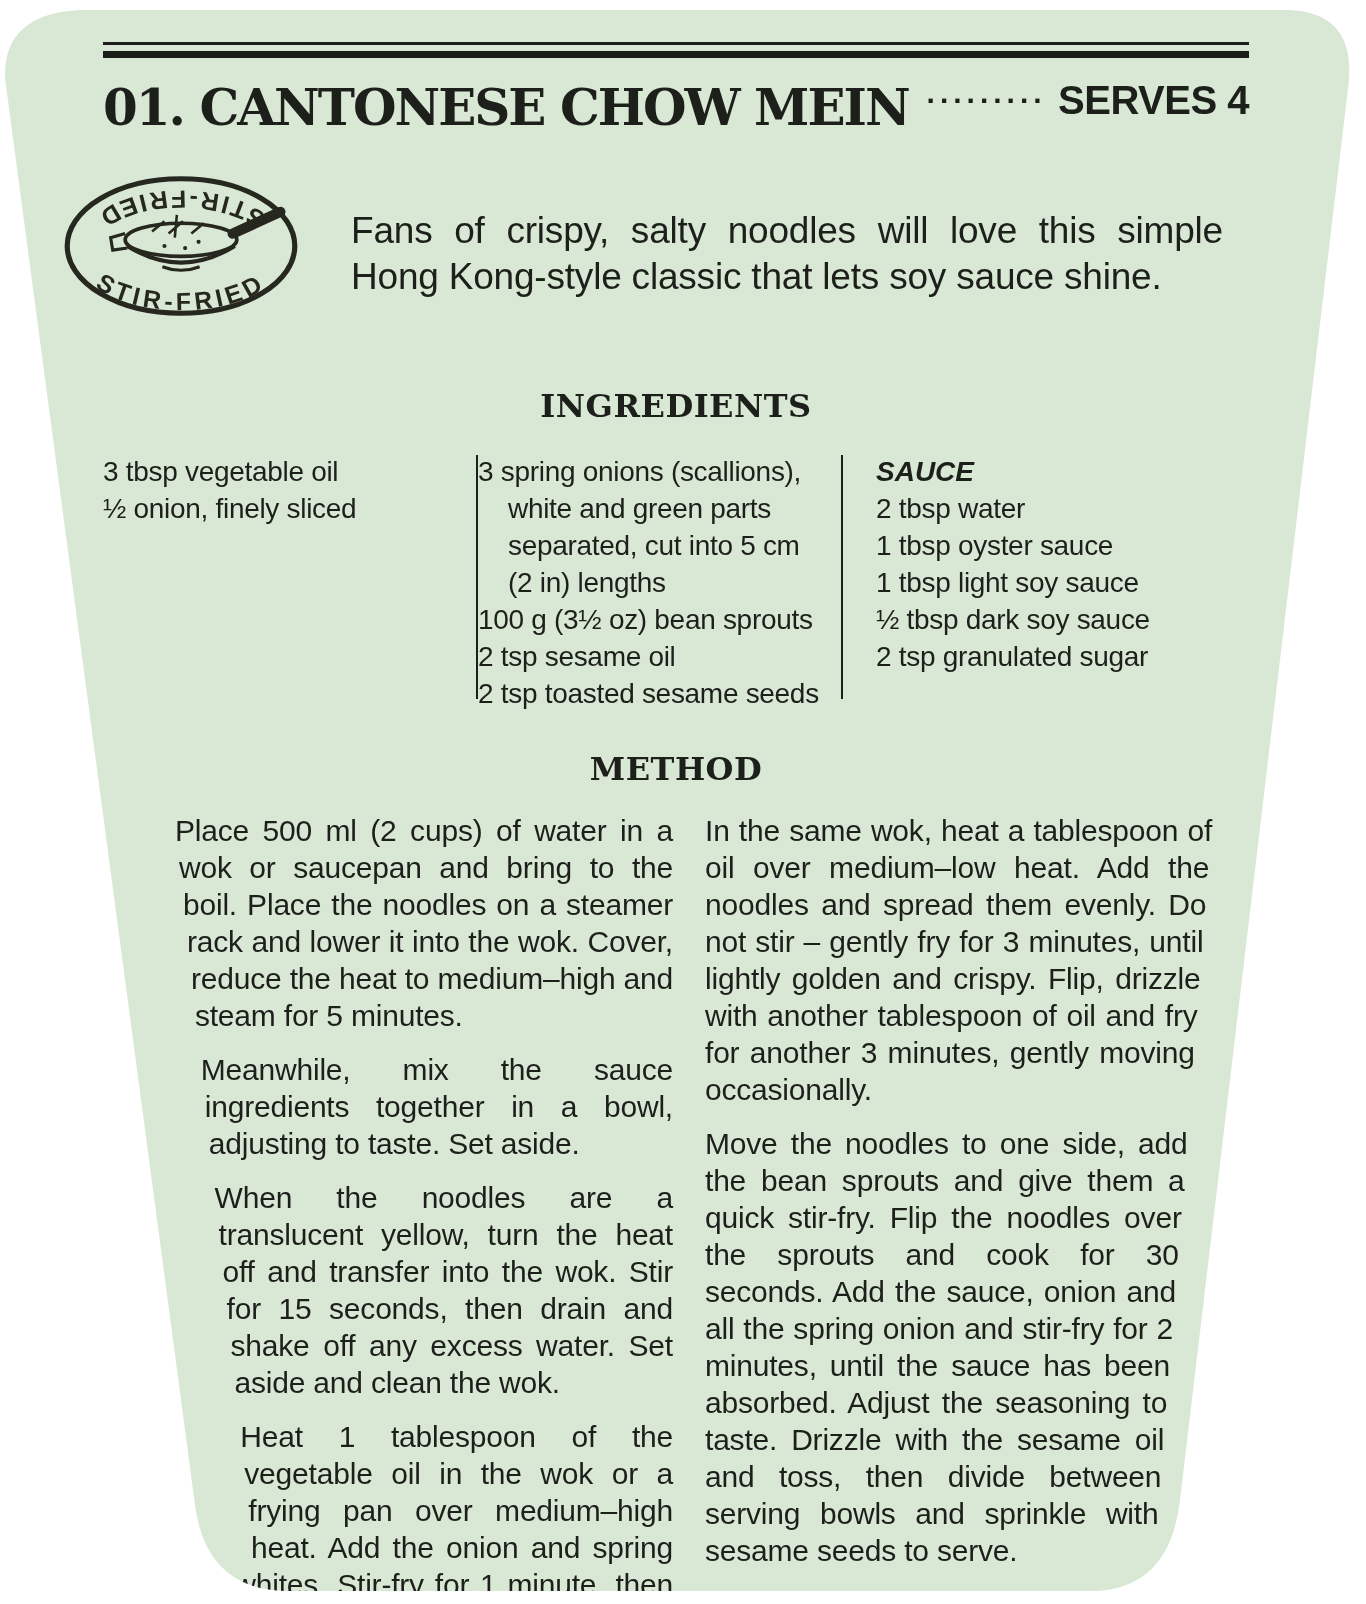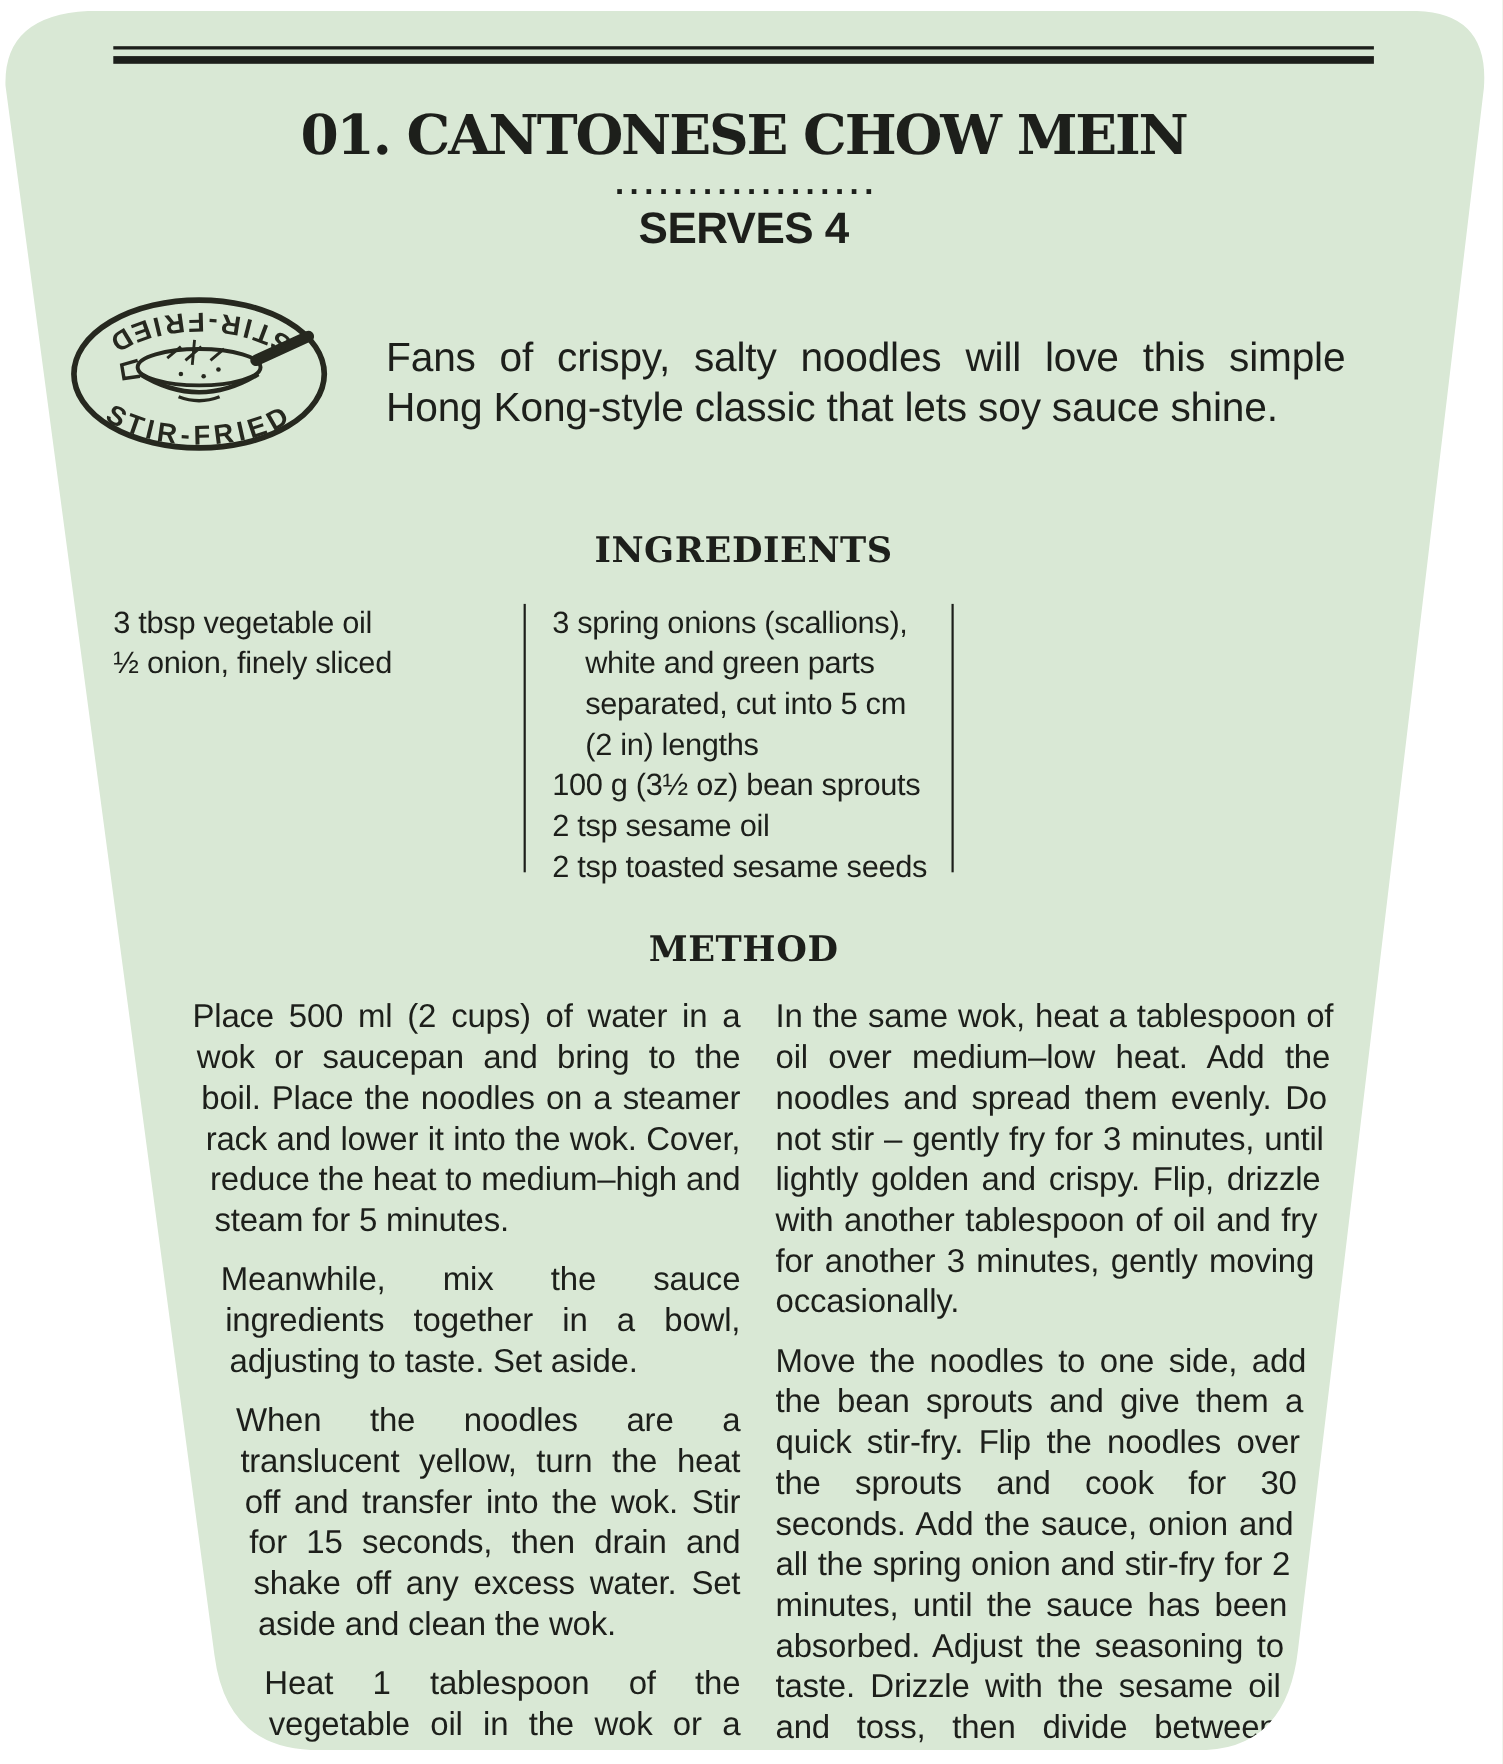--- a/index.html
+++ b/index.html
@@ -10,21 +10,21 @@
   }
   .card{
     position:absolute;inset:0;background:#d9e8d5;
     clip-path: path('M 80 10 L 1288 10 Q 1354 12 1349 80 L 1180 1500 Q 1170 1588 1095 1591 L 285 1591 Q 206 1589 195 1505 L 5 78 Q 3 14 80 10 Z');
   }
   .content{position:absolute;left:103px;top:0;width:1146px;}
   .double-rule{
     margin-top:42px;height:16px;box-sizing:border-box;
     border-top:3px solid #1d1f1b;border-bottom:7px solid #1d1f1b;
   }
-  .title-row{display:flex;align-items:center;margin-top:35px;flex-direction:column;}
+  .title-row{display:flex;align-items:flex-start;margin-top:20px;}
   .title{
     font-family:"DejaVu Serif", serif;font-weight:bold;font-size:50px;
     letter-spacing:-2px;margin:0;white-space:nowrap;
   }
   .leader{
     flex:1;overflow:hidden;white-space:nowrap;font-weight:bold;font-size:30px;
     letter-spacing:5px;margin:0 12px 0 18px;position:relative;top:-2px;
   }
   .serves{font-weight:bold;font-size:40px;letter-spacing:-0.5px;white-space:nowrap;}
   .intro-row{display:flex;margin-top:34px;}
@@ -38,21 +38,21 @@
     font-family:"DejaVu Serif", serif;font-weight:bold;font-size:32px;
     text-align:center;letter-spacing:0.5px;margin:14px;
   }
   .head-ing{margin-top:50px;margin-bottom:28px;}
   .head-met{margin-top:38px;margin-bottom:24px;}
   .ing-grid{display:flex;align-items:flex-start;}
   .ing-col{font-size:28px;line-height:37px;letter-spacing:-0.3px;}
   .ing-col ul{list-style:none;margin:0;padding:0;}
   .ing-col li{padding-left:30px;text-indent:-30px;}
   .ing-col1{width:352px;margin-right:21px;}
-  .ing-col2{width:345px;margin-left:24px;margin-right:18px;}
+  .ing-col2{width:345px;margin-right:18px;}
   .ing-col3{flex:1;margin-left:33px;}
   .sauce-head{font-size:28px;font-weight:bold;font-style:italic;margin:0;letter-spacing:0;}
   .vdiv{width:2px;background:#1d1f1b;height:244px;flex:0 0 auto;margin-top:2px;}
   .method{display:flex;}
   .mcol{font-size:30px;line-height:37px;text-align:justify;letter-spacing:-0.2px;}
   .mcol p{margin:0 0 17px 0;}
   .m-left{width:522px;margin-left:48px;}
   .m-right{width:510px;margin-left:32px;}
   .slant-left{float:left;width:100px;height:742px;shape-outside:polygon(0 0, 20px 0, 100px 100%, 0 100%);}
   .slant-right{float:right;width:62px;height:742px;shape-outside:polygon(100% 0, 100% 100%, 6% 100%);}
@@ -115,20 +115,30 @@
       <div class="vdiv"></div>
       <div class="ing-col ing-col2">
         <ul>
           <li>3 spring onions (scallions), white and green parts separated, cut into 5 cm (2 in) lengths</li>
           <li>100 g (3½ oz) bean sprouts</li>
           <li>2 tsp sesame oil</li>
           <li>2 tsp toasted sesame seeds</li>
         </ul>
       </div>
       <div class="vdiv"></div>
+      <div class="ing-col ing-col3">
+        <h3 class="sauce-head">SAUCE</h3>
+        <ul>
+          <li>2 tbsp water</li>
+          <li>1 tbsp oyster sauce</li>
+          <li>1 tbsp light soy sauce</li>
+          <li>½ tbsp dark soy sauce</li>
+          <li>2 tsp granulated sugar</li>
+        </ul>
+      </div>
     </div>
 
     <h2 class="sec-head head-met">METHOD</h2>
 
     <div class="method">
       <div class="mcol m-left">
         <div class="slant-left"></div>
         <p>Place 500 ml (2 cups) of water in a wok or saucepan and bring to the boil. Place the noodles on a steamer rack and lower it into the wok. Cover, reduce the heat to medium–high and steam for 5 minutes.</p>
         <p>Meanwhile, mix the sauce ingredients together in a bowl, adjusting to taste. Set aside.</p>
         <p>When the noodles are a translucent yellow, turn the heat off and transfer into the wok. Stir for 15 seconds, then drain and shake off any excess water. Set aside and clean the wok.</p>

